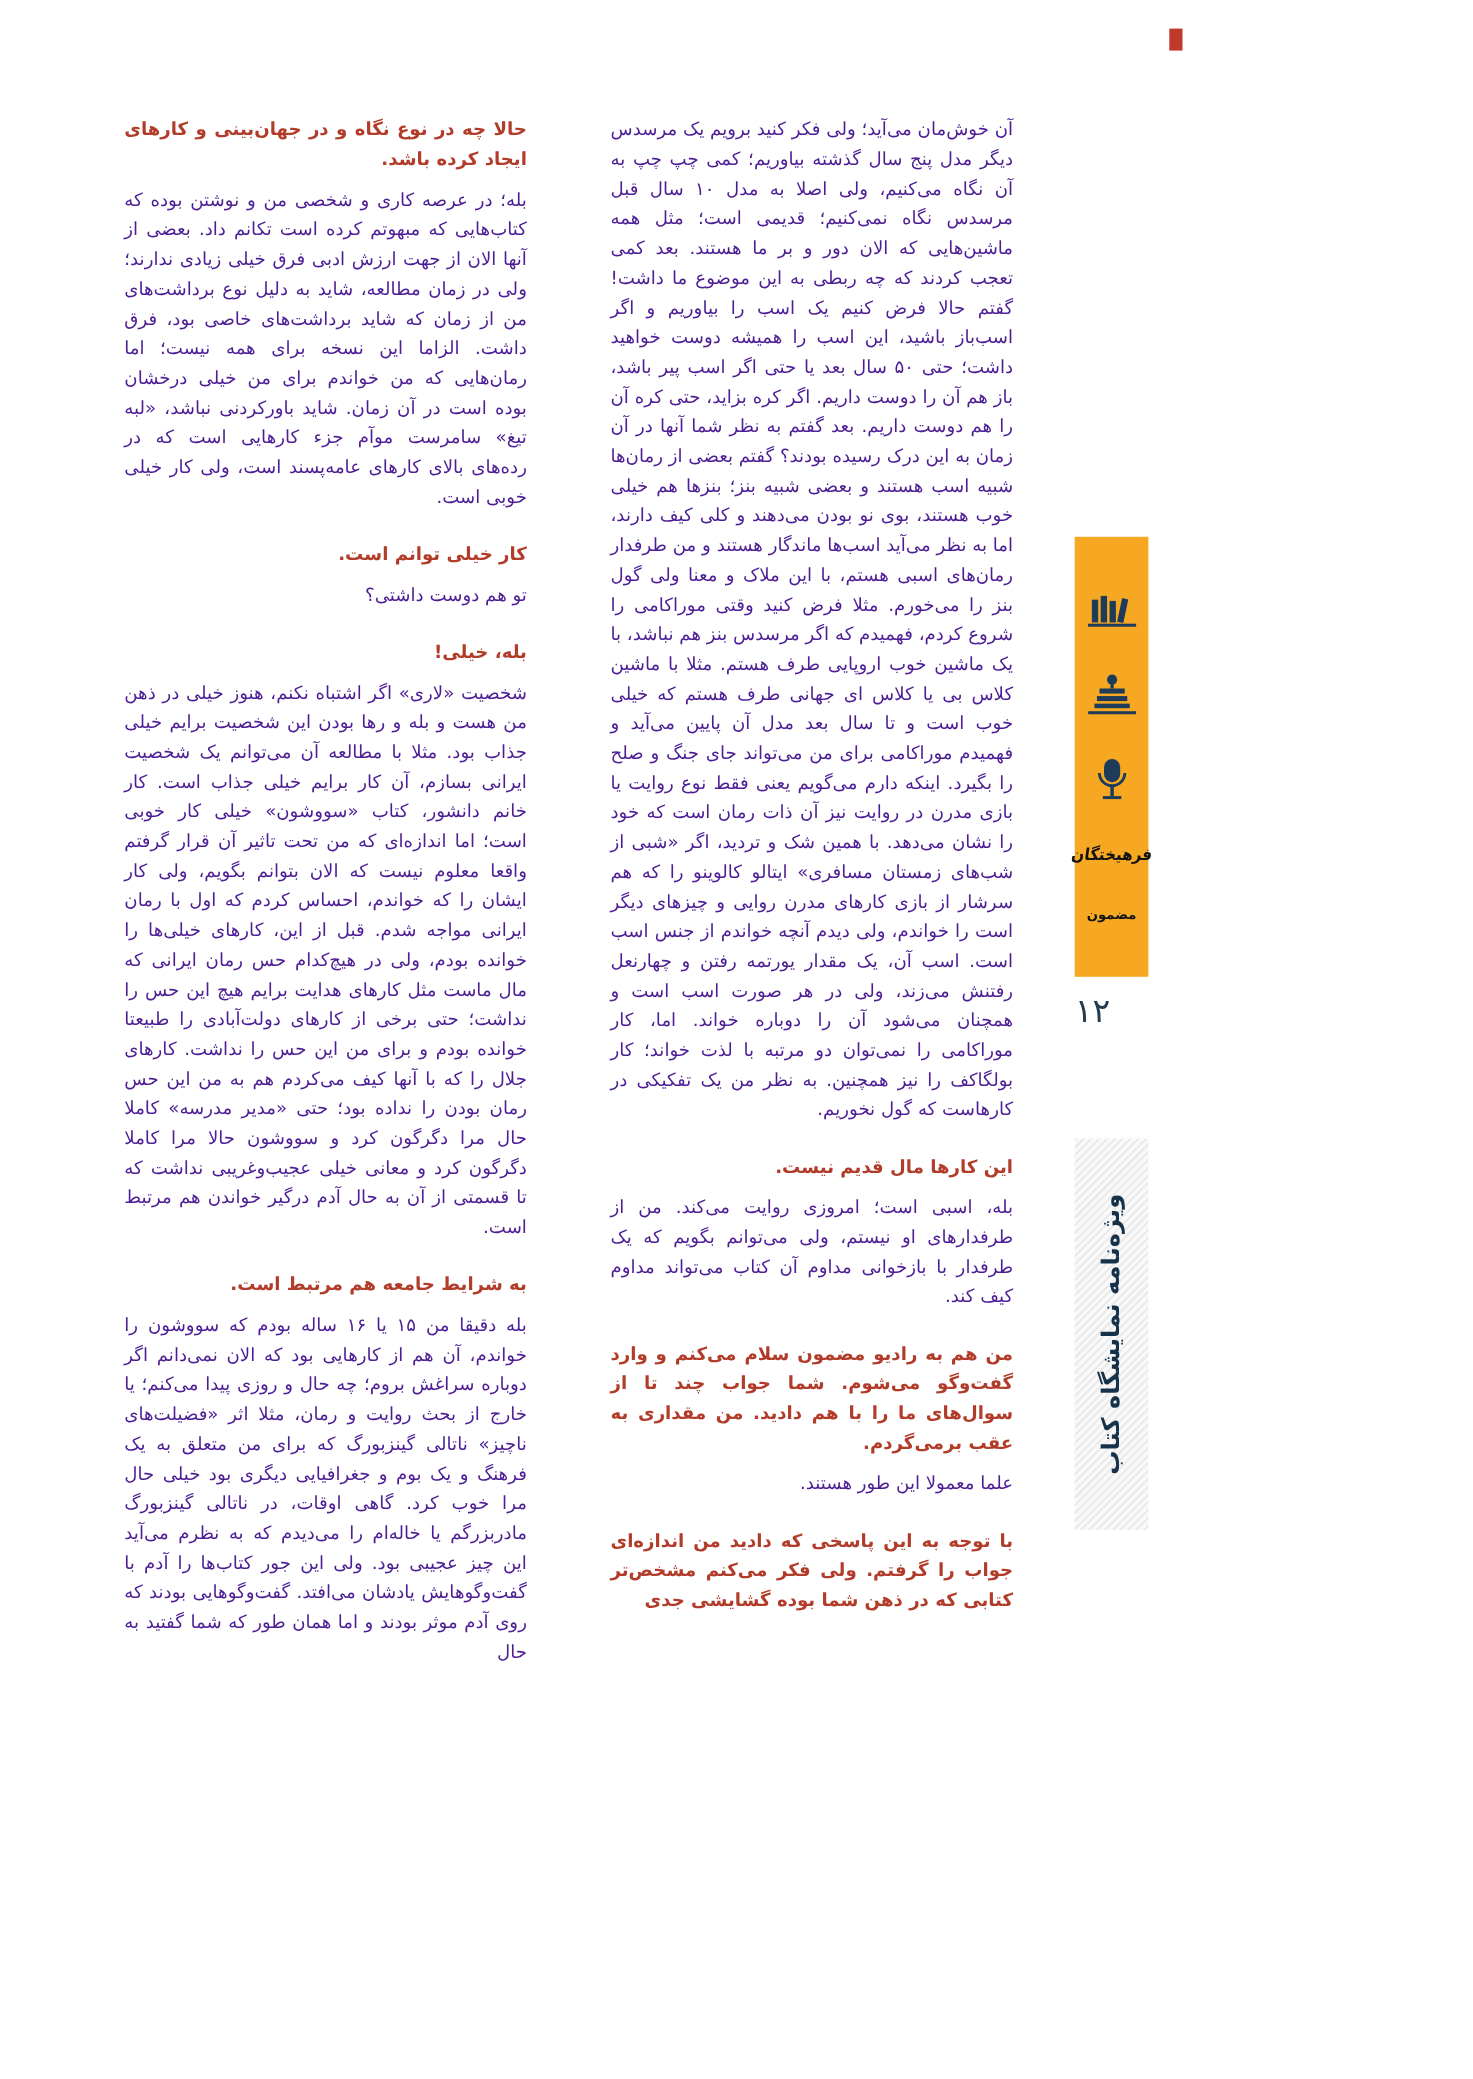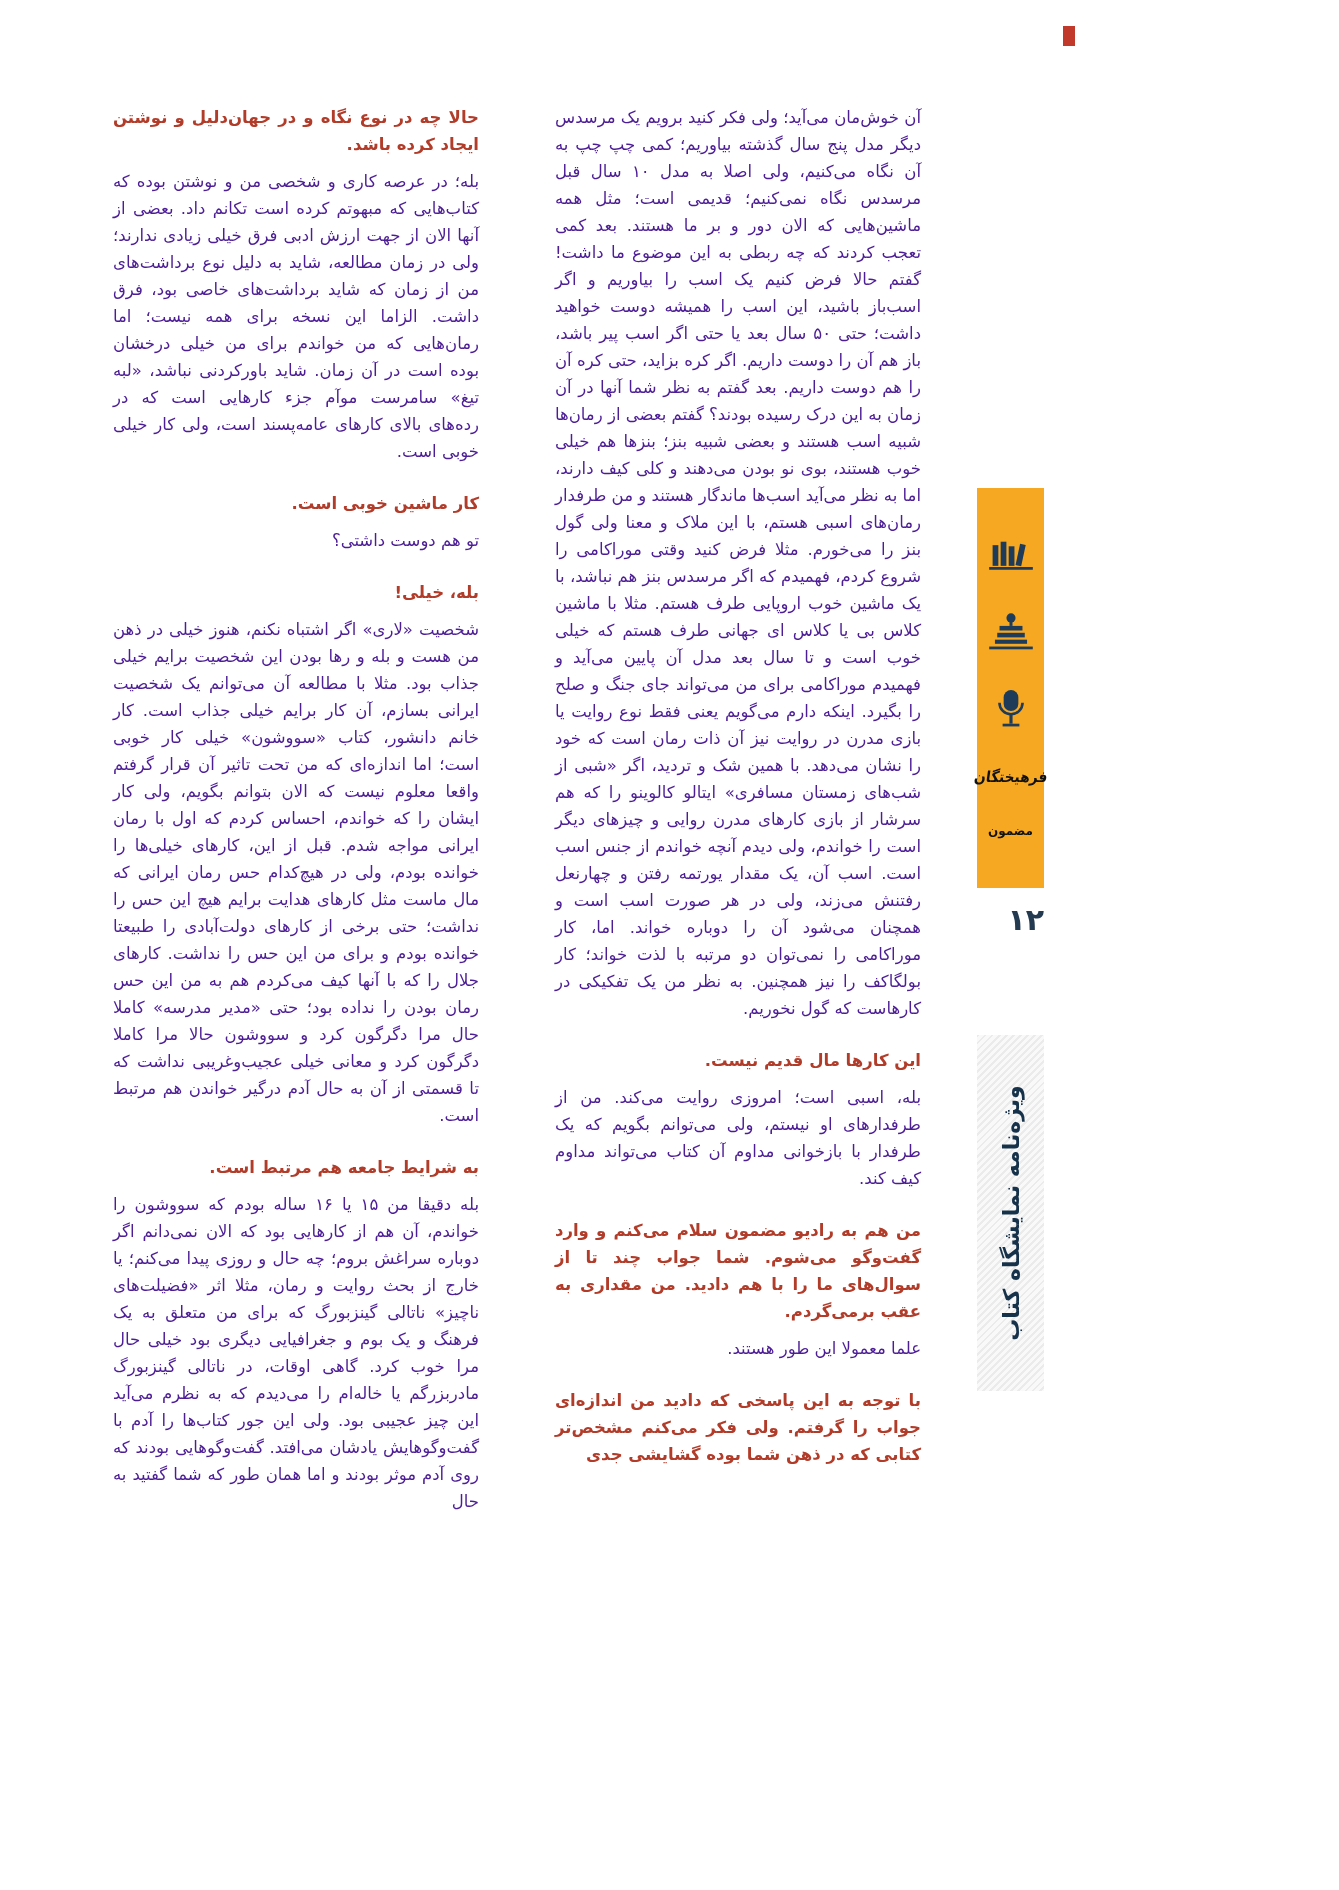--- a/index.html
+++ b/index.html
@@ -60,23 +60,23 @@
   .brand-sub {
     font-size: 12px;
     font-weight: bold;
     color: #121212;
     text-align: right;
   }
   .page-number {
     position: absolute;
     top: 902px; left: 0;
     width: 67px;
-    text-align: right;
+    text-align: left;
     font-size: 30px;
-    font-weight: bold;
+    font-weight: normal;
     color: #233a50;
   }
   .vertical-banner {
     position: absolute;
     top: 1035px; left: 0;
     width: 67px; height: 356px;
     background: repeating-linear-gradient(135deg, #ebebeb 0px, #ebebeb 2px, #f9f9f9 2px, #f9f9f9 5px);
   }
   .vertical-banner span {
     position: absolute;
@@ -106,23 +106,23 @@
   <main class="content">
     <section class="col">
         <p class="answer">آن خوش‌مان می‌آید؛ ولی فکر کنید برویم یک مرسدس دیگر مدل پنج سال گذشته بیاوریم؛ کمی چپ چپ به آن نگاه می‌کنیم، ولی اصلا به مدل ۱۰ سال قبل مرسدس نگاه نمی‌کنیم؛ قدیمی است؛ مثل همه ماشین‌هایی که الان دور و بر ما هستند. بعد کمی تعجب کردند که چه ربطی به این موضوع ما داشت! گفتم حالا فرض کنیم یک اسب را بیاوریم و اگر اسب‌باز باشید، این اسب را همیشه دوست خواهید داشت؛ حتی ۵۰ سال بعد یا حتی اگر اسب پیر باشد، باز هم آن را دوست داریم. اگر کره بزاید، حتی کره آن را هم دوست داریم. بعد گفتم به نظر شما آنها در آن زمان به این درک رسیده بودند؟ گفتم بعضی از رمان‌ها شبیه اسب هستند و بعضی شبیه بنز؛ بنزها هم خیلی خوب هستند، بوی نو بودن می‌دهند و کلی کیف دارند، اما به نظر می‌آید اسب‌ها ماندگار هستند و من طرفدار رمان‌های اسبی هستم، با این ملاک و معنا ولی گول بنز را می‌خورم. مثلا فرض کنید وقتی موراکامی را شروع کردم، فهمیدم که اگر مرسدس بنز هم نباشد، با یک ماشین خوب اروپایی طرف هستم. مثلا با ماشین کلاس بی یا کلاس ای جهانی طرف هستم که خیلی خوب است و تا سال بعد مدل آن پایین می‌آید و فهمیدم موراکامی برای من می‌تواند جای جنگ و صلح را بگیرد. اینکه دارم می‌گویم یعنی فقط نوع روایت یا بازی مدرن در روایت نیز آن ذات رمان است که خود را نشان می‌دهد. با همین شک و تردید، اگر «شبی از شب‌های زمستان مسافری» ایتالو کالوینو را که هم سرشار از بازی کارهای مدرن روایی و چیزهای دیگر است را خواندم، ولی دیدم آنچه خواندم از جنس اسب است. اسب آن، یک مقدار یورتمه رفتن و چهارنعل رفتنش می‌زند، ولی در هر صورت اسب است و همچنان می‌شود آن را دوباره خواند. اما، کار موراکامی را نمی‌توان دو مرتبه با لذت خواند؛ کار بولگاکف را نیز همچنین. به نظر من یک تفکیکی در کارهاست که گول نخوریم.</p>
         <p class="question">این کارها مال قدیم نیست.</p>
         <p class="answer">بله، اسبی است؛ امروزی روایت می‌کند. من از طرفدارهای او نیستم، ولی می‌توانم بگویم که یک طرفدار با بازخوانی مداوم آن کتاب می‌تواند مداوم کیف کند.</p>
         <p class="question">من هم به رادیو مضمون سلام می‌کنم و وارد گفت‌وگو می‌شوم. شما جواب چند تا از سوال‌های ما را با هم دادید. من مقداری به عقب برمی‌گردم.</p>
         <p class="answer">علما معمولا این طور هستند.</p>
         <p class="question">با توجه به این پاسخی که دادید من اندازه‌ای جواب را گرفتم. ولی فکر می‌کنم مشخص‌تر کتابی که در ذهن شما بوده گشایشی جدی</p>
       </section>
     <section class="col">
-        <p class="question">حالا چه در نوع نگاه و در جهان‌دلیل و نوشتن ایجاد کرده باشد.</p>
+        <p class="question">حالا چه در نوع نگاه و در جهان‌بینی و کارهای ایجاد کرده باشد.</p>
         <p class="answer">بله؛ در عرصه کاری و شخصی من و نوشتن بوده که کتاب‌هایی که مبهوتم کرده است تکانم داد. بعضی از آنها الان از جهت ارزش ادبی فرق خیلی زیادی ندارند؛ ولی در زمان مطالعه، شاید به دلیل نوع برداشت‌های من از زمان که شاید برداشت‌های خاصی بود، فرق داشت. الزاما این نسخه برای همه نیست؛ اما رمان‌هایی که من خواندم برای من خیلی درخشان بوده است در آن زمان. شاید باورکردنی نباشد، «لبه تیغ» سامرست موآم جزء کارهایی است که در رده‌های بالای کارهای عامه‌پسند است، ولی کار خیلی خوبی است.</p>
-        <p class="question">کار ماشین خوبی است.</p>
+        <p class="question">کار خیلی توانم است.</p>
         <p class="answer">تو هم دوست داشتی؟</p>
         <p class="question">بله، خیلی!</p>
         <p class="answer">شخصیت «لاری» اگر اشتباه نکنم، هنوز خیلی در ذهن من هست و بله و رها بودن این شخصیت برایم خیلی جذاب بود. مثلا با مطالعه آن می‌توانم یک شخصیت ایرانی بسازم، آن کار برایم خیلی جذاب است. کار خانم دانشور، کتاب «سووشون» خیلی کار خوبی است؛ اما اندازه‌ای که من تحت تاثیر آن قرار گرفتم واقعا معلوم نیست که الان بتوانم بگویم، ولی کار ایشان را که خواندم، احساس کردم که اول با رمان ایرانی مواجه شدم. قبل از این، کارهای خیلی‌ها را خوانده بودم، ولی در هیچ‌کدام حس رمان ایرانی که مال ماست مثل کارهای هدایت برایم هیچ این حس را نداشت؛ حتی برخی از کارهای دولت‌آبادی را طبیعتا خوانده بودم و برای من این حس را نداشت. کارهای جلال را که با آنها کیف می‌کردم هم به من این حس رمان بودن را نداده بود؛ حتی «مدیر مدرسه» کاملا حال مرا دگرگون کرد و سووشون حالا مرا کاملا دگرگون کرد و معانی خیلی عجیب‌وغریبی نداشت که تا قسمتی از آن به حال آدم درگیر خواندن هم مرتبط است.</p>
         <p class="question">به شرایط جامعه هم مرتبط است.</p>
         <p class="answer">بله دقیقا من ۱۵ یا ۱۶ ساله بودم که سووشون را خواندم، آن هم از کارهایی بود که الان نمی‌دانم اگر دوباره سراغش بروم؛ چه حال و روزی پیدا می‌کنم؛ یا خارج از بحث روایت و رمان، مثلا اثر «فضیلت‌های ناچیز» ناتالی گینزبورگ که برای من متعلق به یک فرهنگ و یک بوم و جغرافیایی دیگری بود خیلی حال مرا خوب کرد. گاهی اوقات، در ناتالی گینزبورگ مادربزرگم یا خاله‌ام را می‌دیدم که به نظرم می‌آید این چیز عجیبی بود. ولی این جور کتاب‌ها را آدم با گفت‌وگوهایش یادشان می‌افتد. گفت‌وگوهایی بودند که روی آدم موثر بودند و اما همان طور که شما گفتید به حال</p>
       </section>
   </main>
 
   <aside class="sidebar">
 

